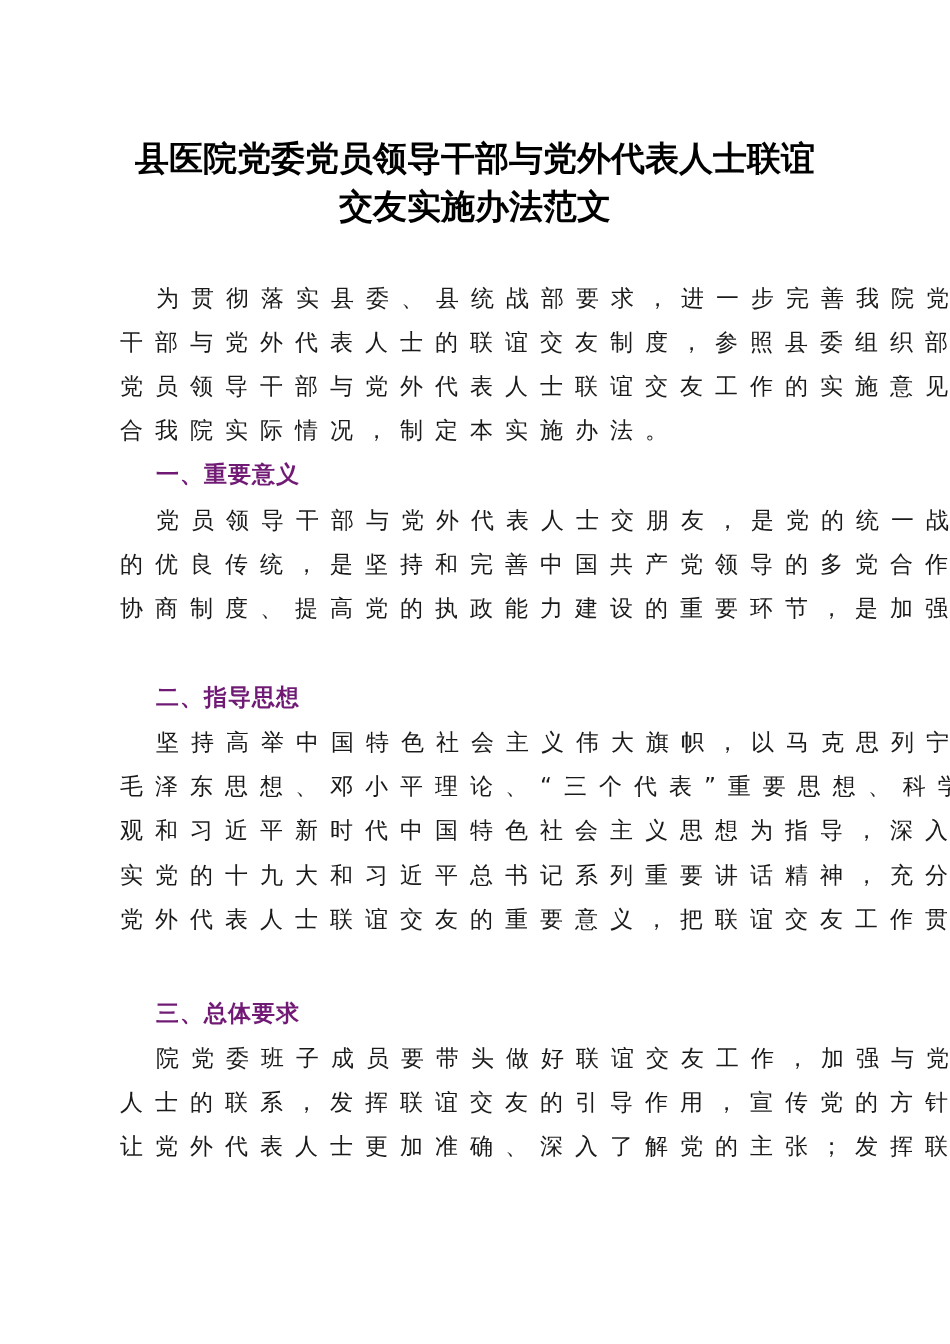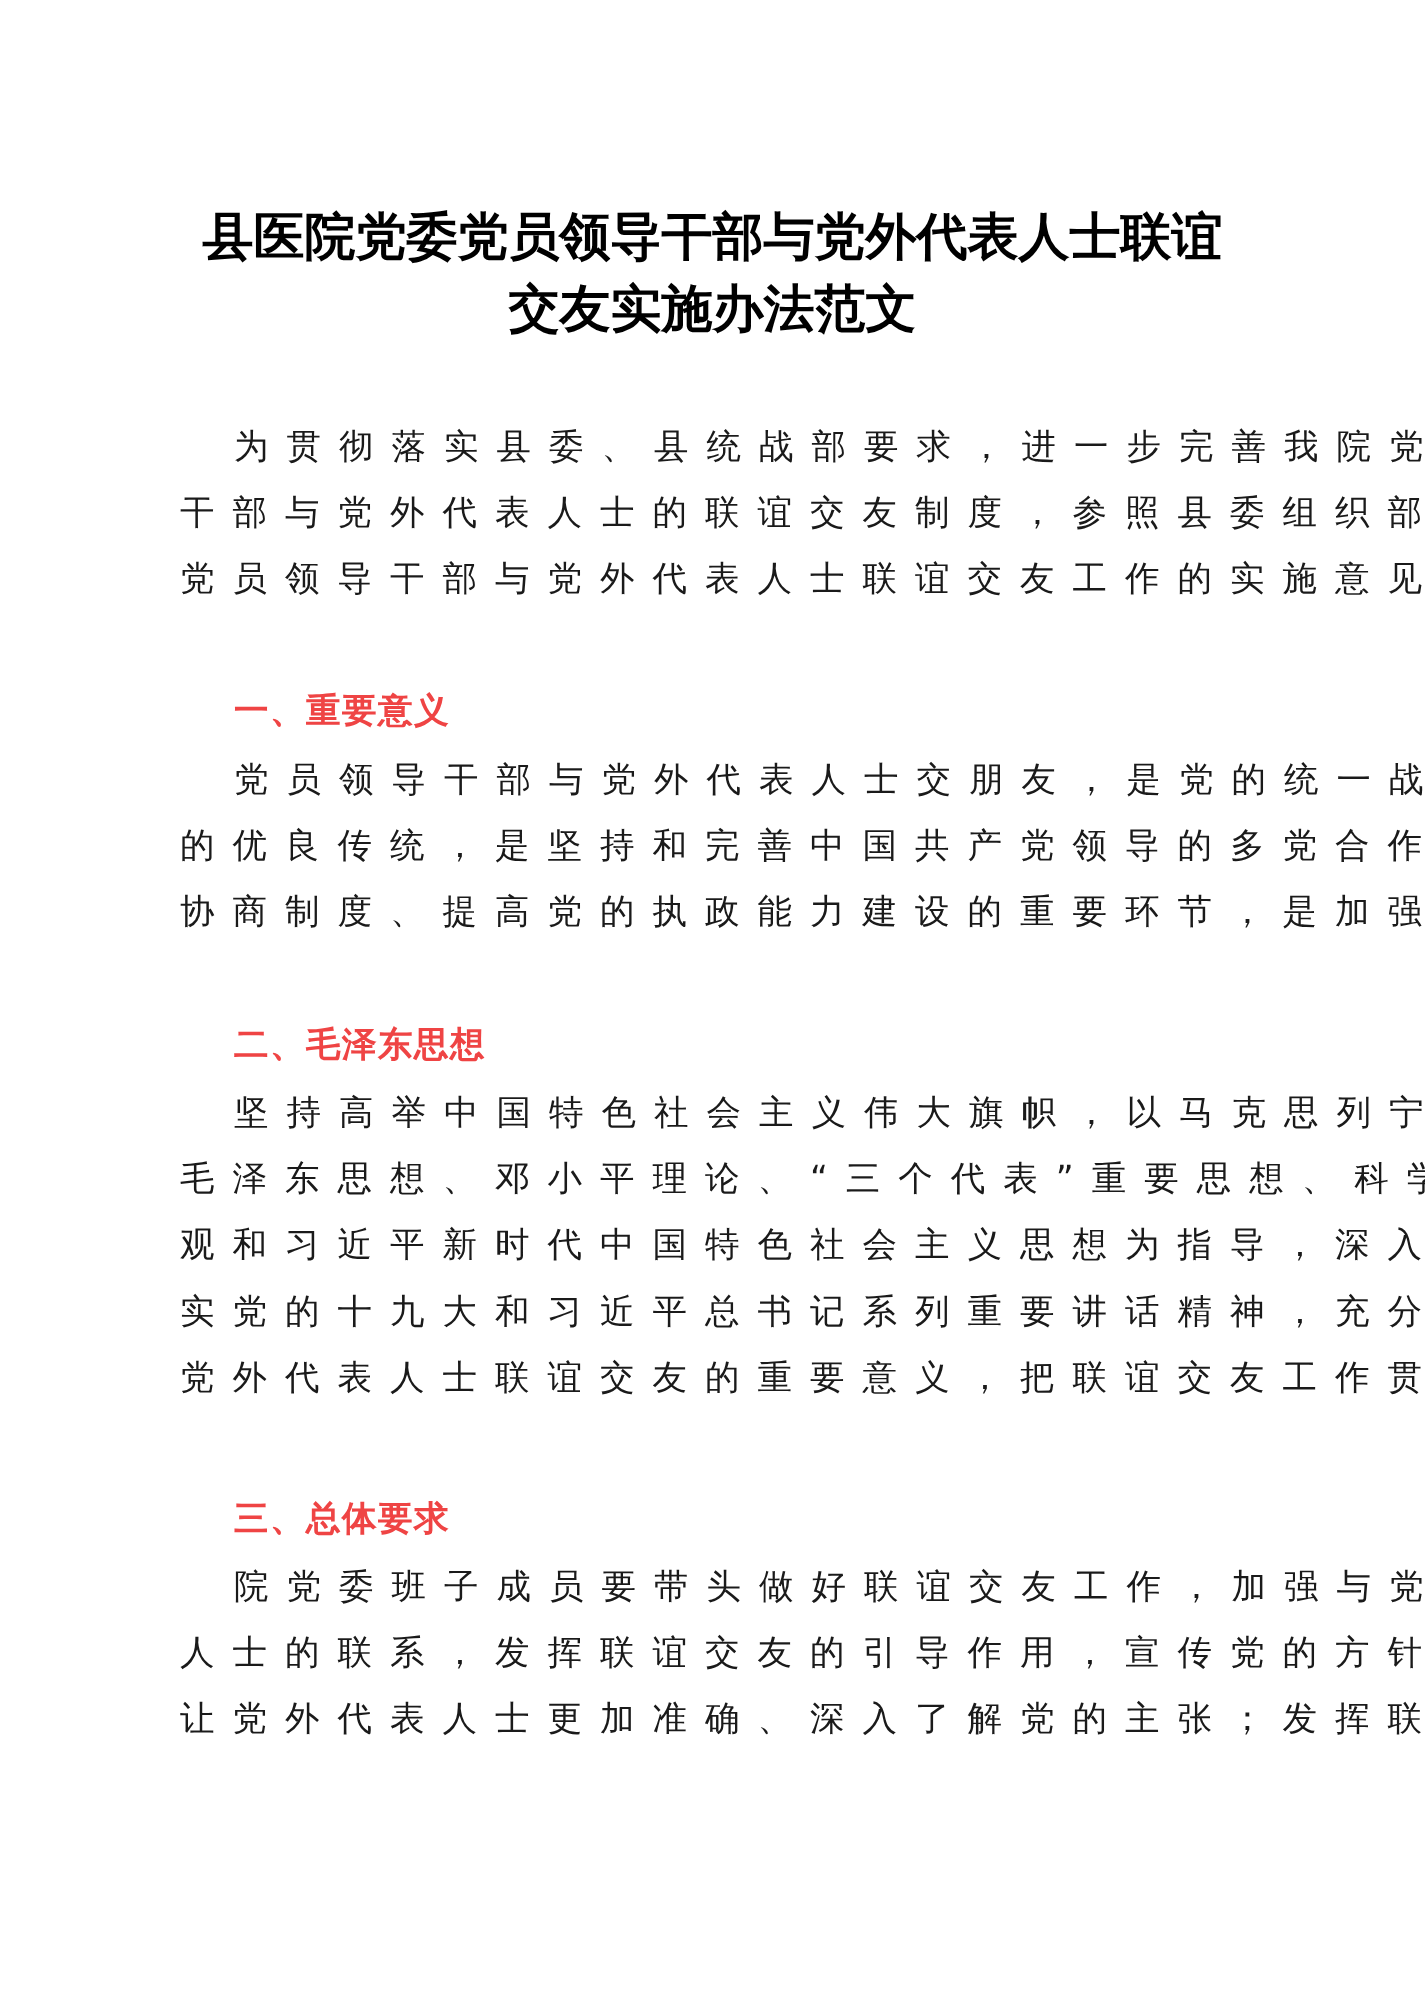--- a/index.html
+++ b/index.html
@@ -48,43 +48,44 @@
     letter-spacing: 12px;
   }
   .line.indent { left: 156px; }
   .heading {
     position: absolute;
     left: 156px;
     font-family: "DejaVu Sans", "Liberation Sans", sans-serif;
     font-weight: bold;
     font-size: 23px;
     line-height: 30px;
-    color: #ef4444;
+    color: #701a75;
     white-space: nowrap;
     letter-spacing: 1px;
   }
 </style>
 </head>
 <body>
 
 <div class="page">
 
   <div class="title l2">交友实施办法范文</div>
   <div class="title l1">县医院党委党员领导干部与党外代表人士联谊</div>
 
   <div class="line indent" style="top:283px;width:665px;">为贯彻落实县委、县统战部要求，进一步完善我院党员领导</div>
   <div class="line" style="top:327px;">干部与党外代表人士的联谊交友制度，参照县委组织部《关于</div>
   <div class="line" style="top:371px;">党员领导干部与党外代表人士联谊交友工作的实施意见》，结</div>
+  <div class="line" style="top:415px;">合我院实际情况，制定本实施办法。</div>
 
   <div class="heading" style="top:459px;">一、重要意义</div>
   <div class="line indent" style="top:505px;">党员领导干部与党外代表人士交朋友，是党的统一战线工作</div>
   <div class="line" style="top:549px;">的优良传统，是坚持和完善中国共产党领导的多党合作和政治</div>
   <div class="line" style="top:593px;">协商制度、提高党的执政能力建设的重要环节，是加强党外代</div>
 
-  <div class="heading" style="top:682px;">二、毛泽东思想</div>
+  <div class="heading" style="top:682px;">二、指导思想</div>
   <div class="line indent" style="top:727px;">坚持高举中国特色社会主义伟大旗帜，以马克思列宁主义、</div>
   <div class="line" style="top:771px;">毛泽东思想、邓小平理论、“三个代表”重要思想、科学发展</div>
   <div class="line" style="top:815px;">观和习近平新时代中国特色社会主义思想为指导，深入贯彻落</div>
   <div class="line" style="top:860px;">实党的十九大和习近平总书记系列重要讲话精神，充分认识与</div>
   <div class="line" style="top:904px;">党外代表人士联谊交友的重要意义，把联谊交友工作贯穿于党</div>
 
   <div class="heading" style="top:998px;">三、总体要求</div>
   <div class="line indent" style="top:1043px;">院党委班子成员要带头做好联谊交友工作，加强与党外代表</div>
   <div class="line" style="top:1087px;">人士的联系，发挥联谊交友的引导作用，宣传党的方针政策，</div>
   <div class="line" style="top:1131px;">让党外代表人士更加准确、深入了解党的主张；发挥联谊交友</div>

